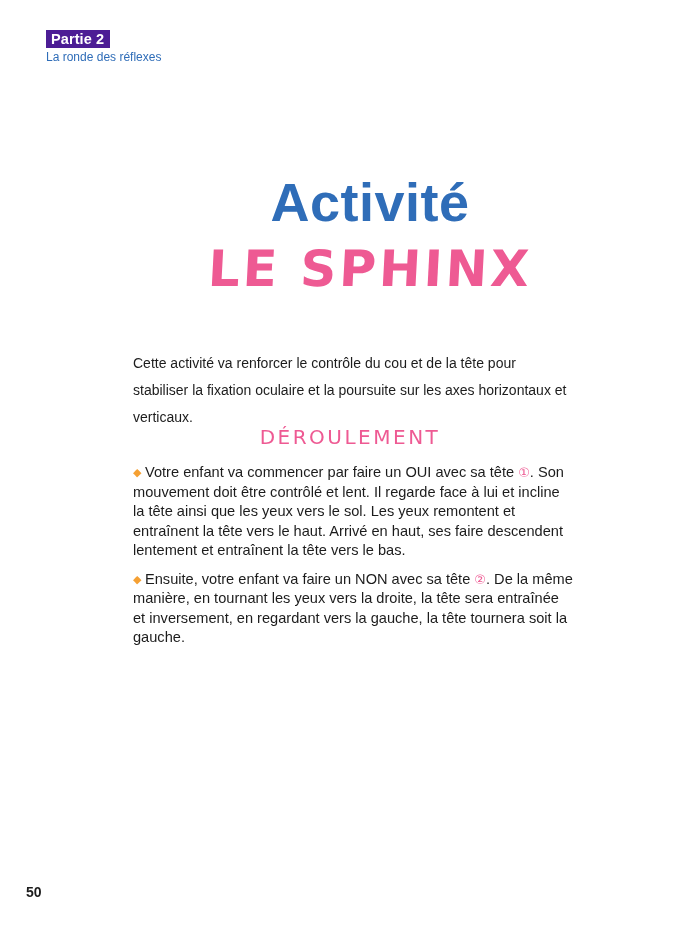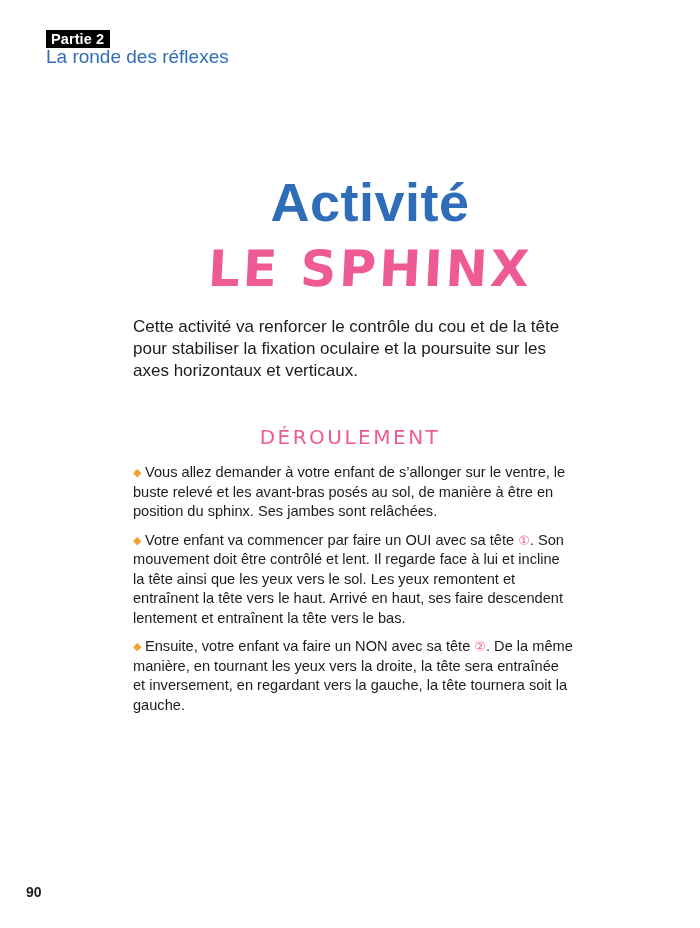--- a/index.html
+++ b/index.html
@@ -15,32 +15,32 @@
       font-family: "Liberation Sans", "DejaVu Sans", sans-serif;
       color: #1c1c1c;
     }
     .header {
       position: absolute;
       left: 46px;
       top: 30px;
     }
     .part-badge {
       display: inline-block;
-      background: #000000;
+      background: #4c1d95;
       color: #ffffff;
       font-weight: bold;
       font-size: 14.5px;
       line-height: 18px;
       padding: 0 6px 0 5px;
       letter-spacing: 0.1px;
     }
     .part-title {
       display: block;
       color: #2f6db8;
-      font-size: 19px;
+      font-size: 12px;
       line-height: 18px;
       margin-top: 0px;
     }
     .title-block {
       position: absolute;
       left: 0;
       right: 0;
       top: 172px;
       text-align: center;
       margin-left: 40px;
@@ -58,24 +58,24 @@
       font-size: 50px;
       line-height: 62px;
       letter-spacing: 3px;
       margin-top: 6px;
       transform: skewX(-3deg);
       font-family: "DejaVu Sans", sans-serif;
     }
     .intro {
       position: absolute;
       left: 133px;
-      top: 316px;
+      top: 350px;
       width: 440px;
-      font-size: 17px;
-      line-height: 22px;
+      font-size: 14px;
+      line-height: 27px;
     }
     .section-heading {
       position: absolute;
       left: 0;
       right: 0;
       top: 425px;
       text-align: center;
       color: #ee5a93;
       font-weight: normal;
       font-size: 20px;
@@ -125,23 +125,20 @@
   <div class="title-main">Activité</div>
   <div class="title-sub">LE SPHINX</div>
 </div>
 
 <p class="intro" style="margin:0;">Cette activité va renforcer le contrôle du cou et de la tête pour stabiliser la fixation oculaire et la poursuite sur les axes horizontaux et verticaux.</p>
 
 <div class="section-heading">DÉROULEMENT</div>
 
 <div class="steps">
   <p class="step">
-    <span class="bullet">◆</span><span>Vous allez demander à votre enfant de s’allonger sur le ventre, le buste relevé et les avant-bras posés au sol, de manière à être en position du sphinx. Ses jambes sont relâchées.</span>
-  </p>
-  <p class="step">
     <span class="bullet">◆</span><span>Votre enfant va commencer par faire un OUI avec sa tête </span><span class="marker">①</span><span>. Son mouvement doit être contrôlé et lent. Il regarde face à lui et incline la tête ainsi que les yeux vers le sol. Les yeux remontent et entraînent la tête vers le haut. Arrivé en haut, ses faire descendent lentement et entraînent la tête vers le bas.</span>
   </p>
   <p class="step">
     <span class="bullet">◆</span><span>Ensuite, votre enfant va faire un NON avec sa tête </span><span class="marker">②</span><span>. De la même manière, en tournant les yeux vers la droite, la tête sera entraînée et inversement, en regardant vers la gauche, la tête tournera soit la gauche.</span>
   </p>
 </div>
 
-<div class="page-number">90</div>
+<div class="page-number">50</div>
 
 </body></html>

